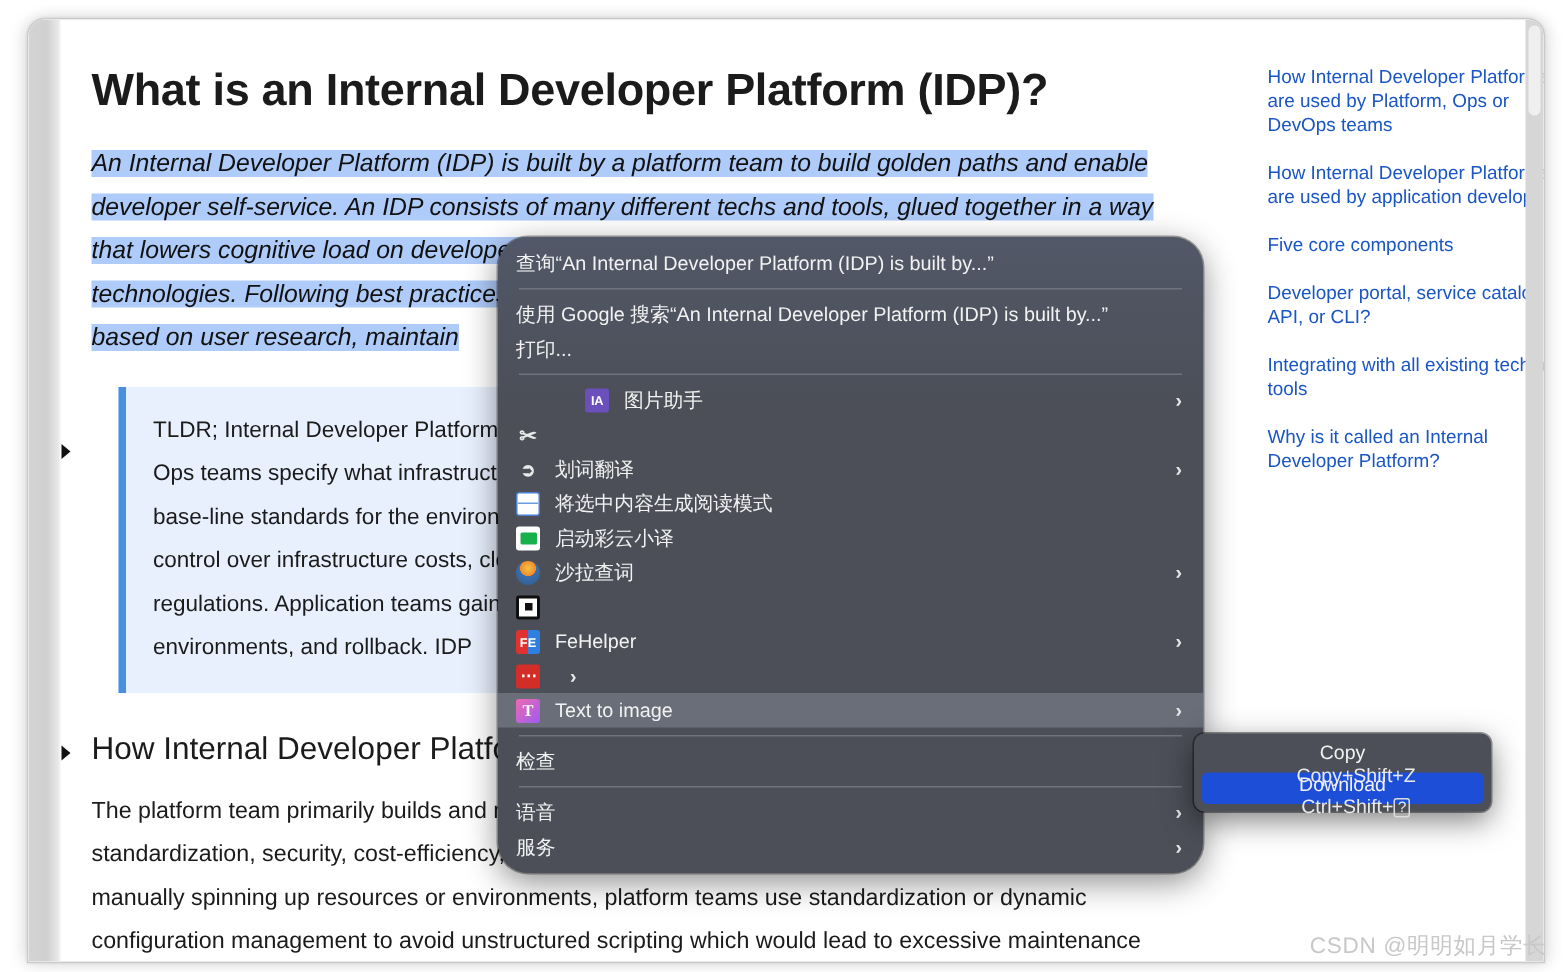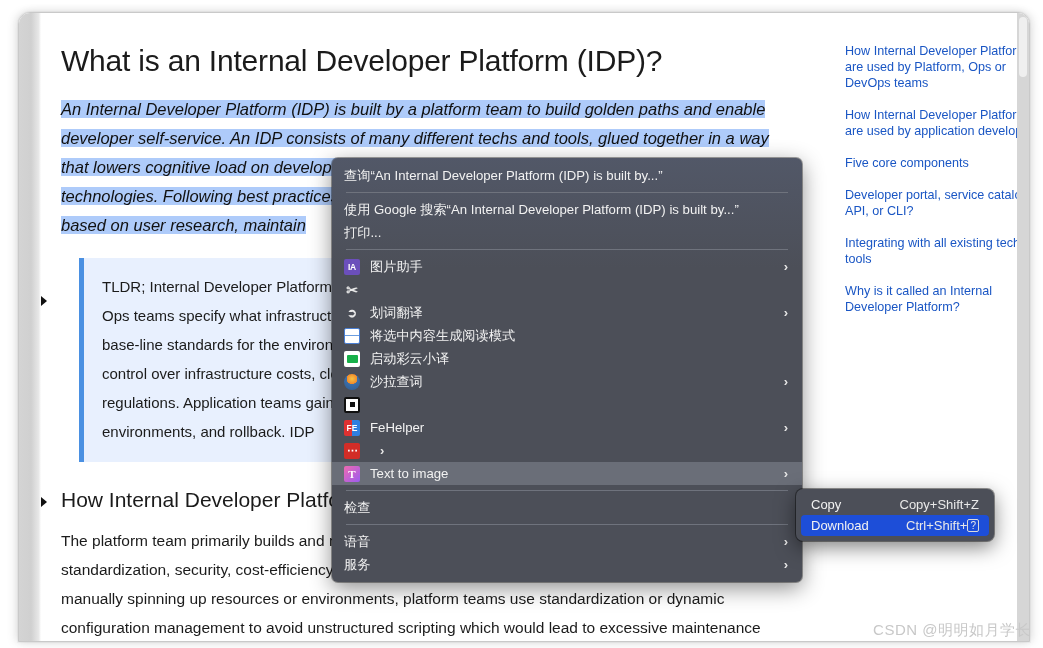--- a/index.html
+++ b/index.html
@@ -56,21 +56,21 @@
 
   
   .doc {
     position: absolute;
     left: 42px; top: 0;
     width: 790px;
     padding-top: 16px;
   }
   h1.page-title {
     font-size: 30px;
-    font-weight: 400;
+    font-weight: 700;
     color: #1b1b1b;
     margin: 14px 0 16px 0;
     letter-spacing: -0.2px;
     line-height: 1.2;
   }
   .lead {
     font-style: italic;
     font-size: 16.5px;
     line-height: 29px;
     color: #111111;
@@ -143,21 +143,21 @@
     background: #efefef;
     border-radius: 4px;
   }
 
   
   .ctx-menu {
     position: absolute;
     left: 313px; top: 145px;
     width: 470px;
     background: #4c4f58;
-    border-radius: 6px;
+    border-radius: 20px;
     box-shadow: 0 6px 22px rgba(0,0,0,0.45), 0 0 0 1px rgba(0,0,0,0.35);
     padding: 6px 0 6px 0;
     color: #f2f2f2;
     font-size: 13.2px;
     overflow: hidden;
     background-image: linear-gradient(to bottom, rgba(90,100,125,0.42) 0px, rgba(76,79,88,0) 110px);
   }
   .ctx-item {
     position: relative;
     display: flex;
@@ -193,21 +193,21 @@
     width: 16px; height: 16px;
     margin-right: 10px;
     display: inline-flex;
     align-items: center;
     justify-content: center;
     border-radius: 2px;
     font-size: 9px;
     font-weight: 700;
     overflow: hidden;
   }
-  .icon-ia   { background: #6b4fbb; color: #ffffff; font-size: 8.5px; letter-spacing: -0.3px; }
+  .icon-ia   { background: #6b4fbb; color: #ffffff; font-size: 8.5px; letter-spacing: -0.3px; margin-left: 46px; }
   .icon-scis { background: transparent; color: #e9e9e9; font-size: 14px; }
   .icon-trans{ background: transparent; color: #e9e9e9; font-size: 12px; }
   .icon-read { background: #ffffff; border: 1.5px solid #4a7fd4; box-sizing: border-box; }
   .icon-read i { display:block; width: 9px; height: 1.6px; background: #6b9de0; margin: 1.2px auto; }
   .icon-cai  { background: #ffffff; display:flex; }
   .icon-cai i { display:block; width:11px; height:8px; background:#18b04a; border-radius:1px; margin:auto; }
   .icon-salad{ background: radial-gradient(circle at 50% 30%, #f6c445 0%, #f0892b 38%, #3c6ea8 39%, #2d5c94 100%); border-radius: 50%; }
   .icon-qr   { background: #ffffff; border: 2px solid #101010; box-sizing: border-box; }
   .icon-qr i { display:block; width:5px; height:5px; background:#101010; margin:2.5px auto; }
   .icon-fe   { background: linear-gradient(to right, #e03131 0%, #e03131 50%, #2f7fe0 50%, #2f7fe0 100%); color:#fff; font-size: 8.5px; }
@@ -229,20 +229,21 @@
   }
   .sub-item {
     display: flex;
     align-items: center;
     justify-content: space-between;
     height: 21px;
     padding: 0 10px;
     border-radius: 4px;
     white-space: nowrap;
     cursor: default;
+    flex-direction: column;
   }
   .sub-item.highlight { background: #1d4ed8; }
   .sub-item .shortcut { color: #e9e9e9; margin-left: 18px; }
   .keycap {
     display: inline-block;
     border: 1px solid #dcdcdc;
     border-radius: 2px;
     padding: 0 2px;
     font-size: 10px;
     line-height: 11px;

